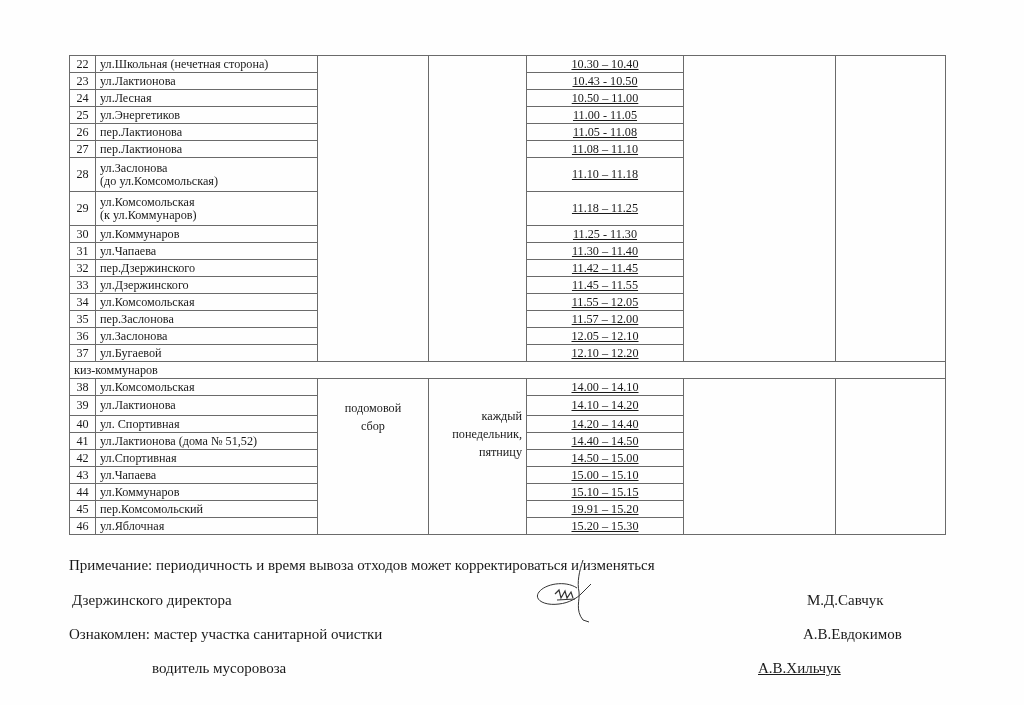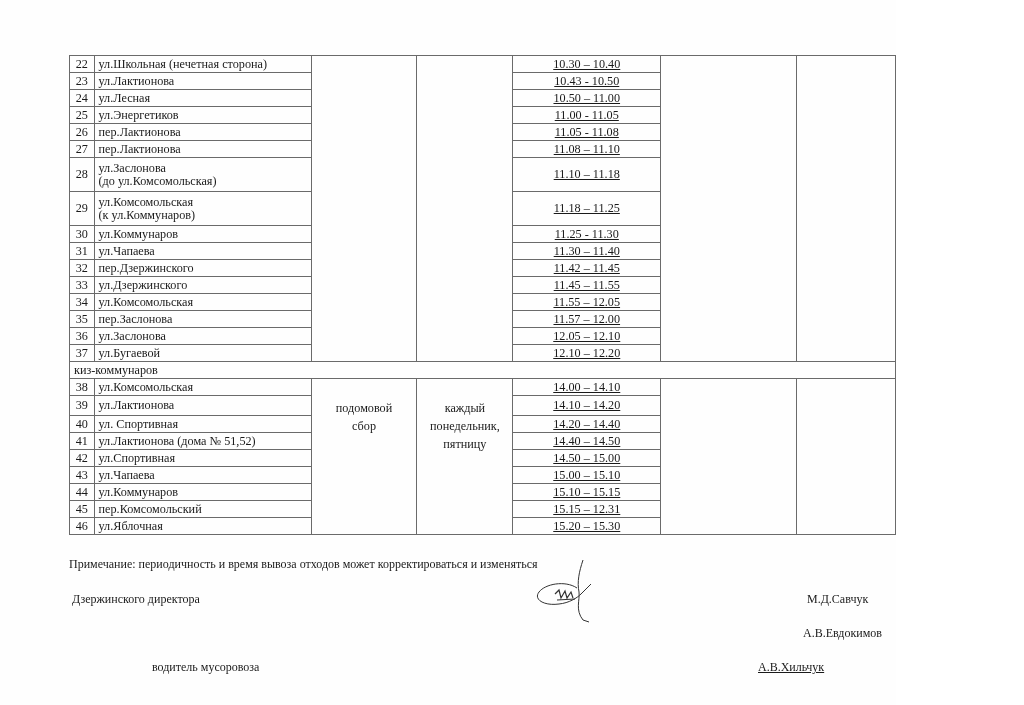--- a/index.html
+++ b/index.html
@@ -1,36 +1,36 @@
 <!DOCTYPE html>
 <html><head>
 <meta charset="utf-8">
 <style>
   html, body { margin: 0; padding: 0; background: #ffffff; }
   body { width: 1024px; height: 705px; position: relative; overflow: hidden;
          font-family: "Liberation Serif", "DejaVu Serif", serif; color: #1a1a1a; }
-  .page { position: absolute; left: 0; top: 0; width: 896px; height: 705px; background: #fefefe; }
+  .page { position: absolute; left: 0; top: 0; width: 1024px; height: 705px; background: #fefefe; }
   table.sched { position: absolute; left: 69px; top: 55px; border-collapse: collapse;
                 table-layout: fixed; font-size: 12.2px; line-height: 13px; }
   table.sched td { border: 1px solid #6a6a6a; padding: 0 4px; vertical-align: middle; white-space: nowrap; overflow: hidden; }
   table.sched col.c-num { width: 26px; }
   table.sched col.c-street { width: 222px; }
   table.sched col.c-method { width: 111px; }
   table.sched col.c-freq { width: 98px; }
   table.sched col.c-time { width: 157px; }
   table.sched col.c-e1 { width: 152px; }
   table.sched col.c-e2 { width: 110px; }
   td.num { text-align: center; padding: 0 !important; }
   td.time { text-align: center; text-decoration: underline; }
   td.merge { text-align: center; vertical-align: middle; white-space: normal !important; line-height: 18px; margin-top: 24px; }
   tr.r1 td { height: 16px; }
   tr.r2 td { height: 33px; }
   tr.r39 td { height: 19px; }
   tr.section td { height: 16px; }
-  .footer-line { position: absolute; font-size: 12px; white-space: nowrap; }
+  .footer-line { position: absolute; font-size: 15px; white-space: nowrap; }
   .sig { position: absolute; left: 525px; top: 558px; width: 80px; height: 70px; }
 </style>
 </head>
 <body>
 
 <div class="page">
 
 <table class="sched">
   <colgroup>
     <col class="c-num">
@@ -137,21 +137,21 @@
       <td colspan="7">киз-коммунаров</td>
     </tr>
 
     <tr class="r1">
       <td class="num">38</td>
       <td>ул.Комсомольская</td>
       <td rowspan="9" class="merge" style="vertical-align: top; padding-top: 20px;">
         <div>подомовой</div>
         <div>сбор</div>
       </td>
-      <td rowspan="9" class="merge" style="vertical-align: top; padding-top: 20px;">
+      <td rowspan="9" class="merge" style="vertical-align: top; padding-top: 28px; text-align: right;">
         <div>каждый</div>
         <div>понедельник,</div>
         <div>пятницу</div>
       </td>
       <td class="time">14.00 – 14.10</td>
       <td rowspan="9"></td>
       <td rowspan="9"></td>
     </tr>
     <tr class="r39">
       <td class="num">39</td>
@@ -179,35 +179,36 @@
       <td class="time">15.00 – 15.10</td>
     </tr>
     <tr class="r1">
       <td class="num">44</td>
       <td>ул.Коммунаров</td>
       <td class="time">15.10 – 15.15</td>
     </tr>
     <tr class="r1">
       <td class="num">45</td>
       <td>пер.Комсомольский</td>
-      <td class="time">15.15 – 12.31</td>
+      <td class="time">19.91 – 15.20</td>
     </tr>
     <tr class="r1">
       <td class="num">46</td>
       <td>ул.Яблочная</td>
       <td class="time">15.20 – 15.30</td>
     </tr>
   </tbody>
 </table>
 
 <div class="footer-line" style="left: 69px; top: 557px;">Примечание: периодичность и время вывоза отходов может корректироваться и изменяться</div>
 
 <div class="footer-line" style="left: 72px; top: 592px;">Дзержинского директора</div>
 <div class="footer-line" style="left: 807px; top: 592px;">М.Д.Савчук</div>
 
+<div class="footer-line" style="left: 69px; top: 626px;">Ознакомлен: мастер участка санитарной очистки</div>
 <div class="footer-line" style="left: 803px; top: 626px;">А.В.Евдокимов</div>
 
 <div class="footer-line" style="left: 152px; top: 660px;">водитель мусоровоза</div>
 <div class="footer-line" style="left: 758px; top: 660px; text-decoration: underline;">А.В.Хильчук</div>
 
 <svg class="sig" viewBox="0 0 80 70">
   <path d="M58 2 C 54 14, 52 24, 54 34 C 55 42, 50 52, 58 62 L 64 64" fill="none" stroke="#333" stroke-width="1"></path>
   <path d="M52 30 C 40 22, 20 26, 14 34 C 8 42, 20 48, 34 46 C 44 45, 52 40, 56 36" fill="none" stroke="#333" stroke-width="1"></path>
   <path d="M30 36 L 34 32 L 36 40 L 40 33 L 42 40 L 46 34 L 48 40 M 32 42 L 50 41" fill="none" stroke="#333" stroke-width="1.2"></path>
   <path d="M56 36 L 66 26" fill="none" stroke="#333" stroke-width="1"></path>

